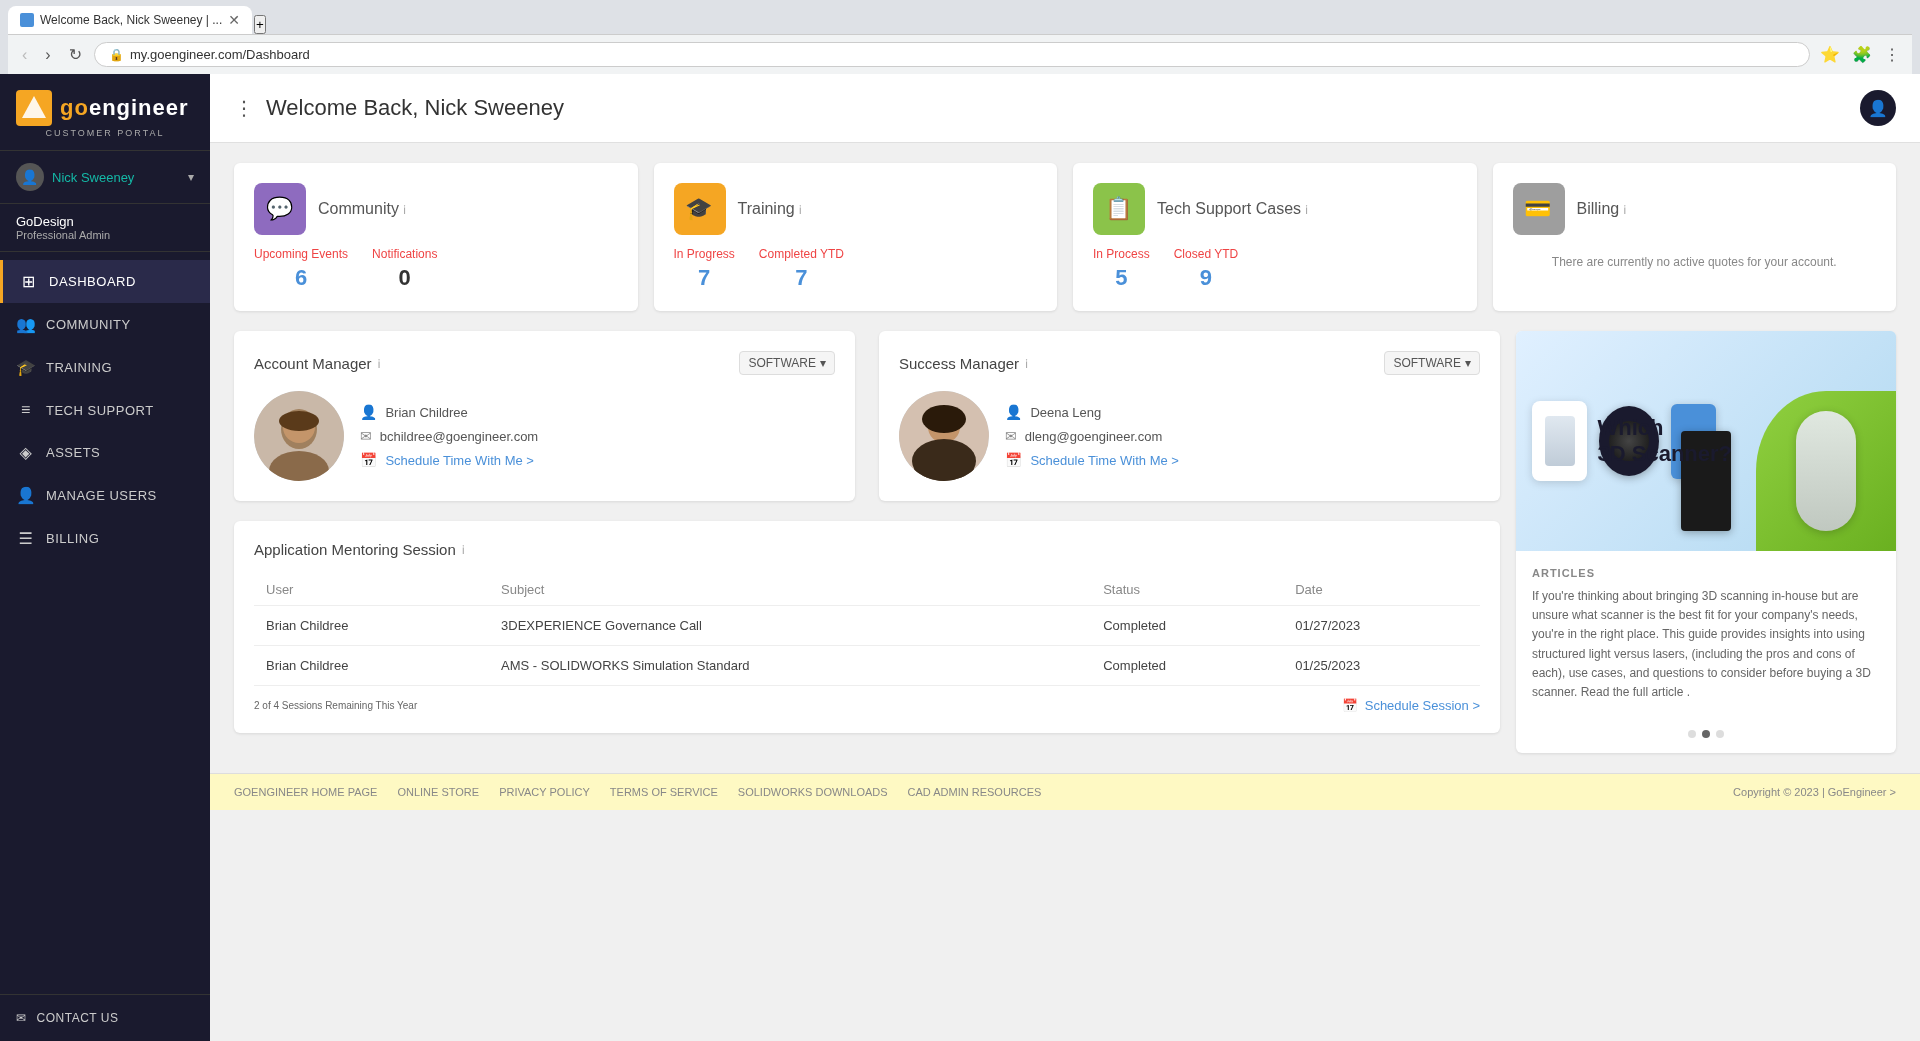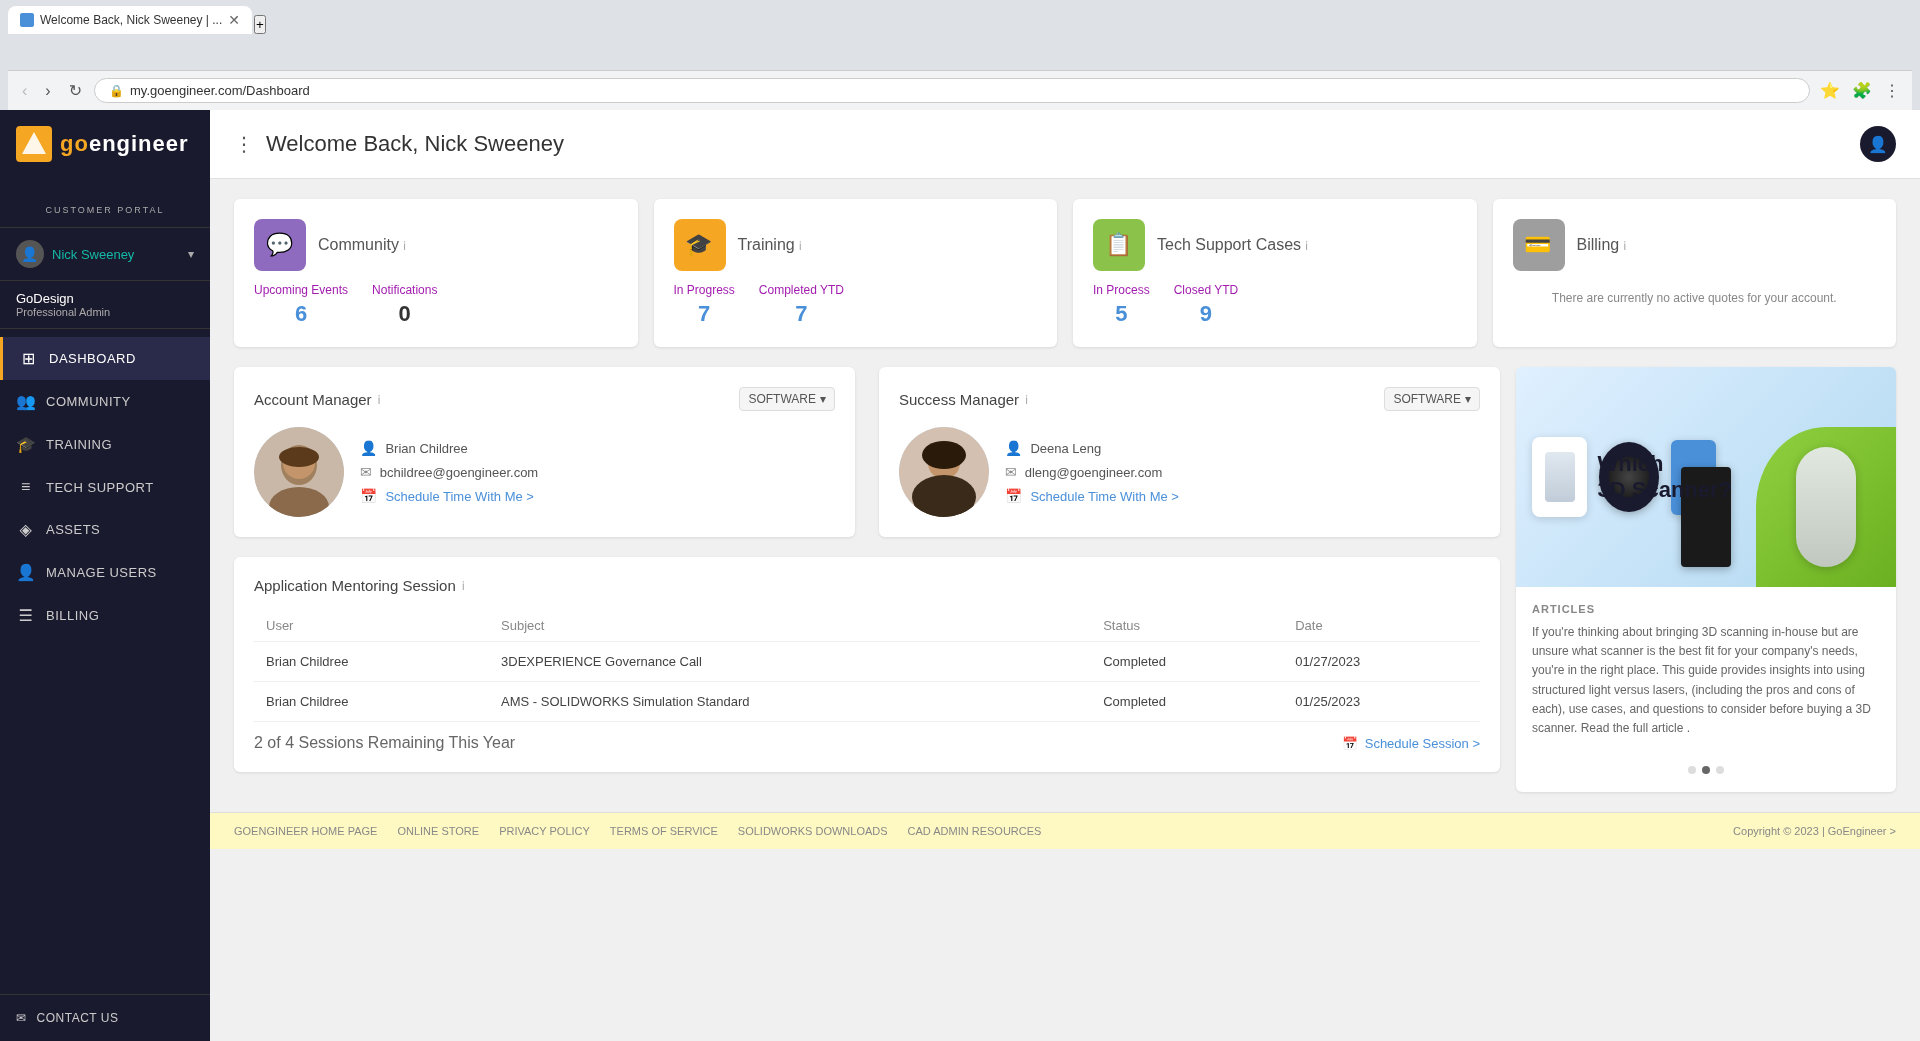--- a/index.html
+++ b/index.html
@@ -1,37 +1,37 @@
 <!DOCTYPE html>
 <html><head>
   <meta charset="utf-8">
   <style>
     * { box-sizing: border-box; margin: 0; padding: 0; }
     body { font-family: 'Segoe UI', Arial, sans-serif; background: #f0f0f0; display: flex; flex-direction: column; height: 100vh; overflow: hidden; }
 
     
-    .browser-chrome { background: #dee1e6; padding: 6px 8px 0; display: flex; flex-direction: column; gap: 36px; }
+    .browser-chrome { background: #dee1e6; padding: 6px 8px 0; display: flex; flex-direction: column; }
     .browser-tab-bar { display: flex; align-items: flex-end; gap: 2px; margin-bottom: 0; }
     .browser-tab { background: #fff; border-radius: 8px 8px 0 0; padding: 6px 12px; display: flex; align-items: center; gap: 6px; font-size: 12px; color: #333; min-width: 180px; }
     .browser-tab .tab-favicon { width: 14px; height: 14px; background: #4a90d9; border-radius: 2px; flex-shrink: 0; }
     .browser-tab .tab-close { margin-left: auto; color: #666; cursor: pointer; font-size: 14px; }
     .browser-toolbar { background: #f1f3f4; display: flex; align-items: center; gap: 6px; padding: 6px 8px; border-top: 1px solid #ccc; }
     .browser-nav-btn { background: none; border: none; color: #555; font-size: 16px; cursor: pointer; padding: 4px 6px; border-radius: 50%; }
     .browser-nav-btn.disabled { color: #bbb; cursor: default; }
     .address-bar { flex: 1; background: #fff; border: 1px solid #ccc; border-radius: 20px; padding: 4px 14px; font-size: 13px; color: #333; display: flex; align-items: center; gap: 6px; }
     .address-bar .lock-icon { color: #555; font-size: 12px; }
     .browser-toolbar-icons { display: flex; gap: 4px; align-items: center; }
     .browser-toolbar-icons span { font-size: 16px; color: #555; cursor: pointer; padding: 4px; }
 
     
     .app-container { display: flex; flex: 1; overflow: hidden; }
 
     
     .sidebar { width: 210px; background: #1a1a2e; color: #fff; display: flex; flex-direction: column; overflow-y: auto; flex-shrink: 0; }
-    .sidebar-logo { padding: 16px 16px 12px; border-bottom: 1px solid #333; display: flex; flex-direction: column; align-items: flex-start; gap: 41px; }
+    .sidebar-logo { padding: 16px 16px 12px; border-bottom: 1px solid #333; display: flex; flex-direction: column; align-items: flex-start; }
     .logo-row { display: flex; align-items: center; gap: 8px; }
     .logo-icon { width: 36px; height: 36px; background: #f5a623; border-radius: 4px; display: flex; align-items: center; justify-content: center; color: #fff; font-weight: bold; font-size: 14px; }
     .logo-text { font-size: 22px; font-weight: bold; color: #fff; letter-spacing: 1px; }
     .logo-text span { color: #f5a623; }
     .logo-subtitle { font-size: 9px; color: #aaa; letter-spacing: 2px; margin-top: 2px; text-align: center; width: 100%; }
 
     .sidebar-user { padding: 12px 16px; border-bottom: 1px solid #333; display: flex; align-items: center; gap: 8px; cursor: pointer; }
     .sidebar-user .user-icon { width: 28px; height: 28px; background: #555; border-radius: 50%; display: flex; align-items: center; justify-content: center; color: #ccc; font-size: 14px; flex-shrink: 0; }
     .sidebar-user .user-name { font-size: 13px; color: #14b8a6; flex: 1; }
     .sidebar-user .chevron { color: #aaa; font-size: 12px; }
@@ -66,21 +66,21 @@
     .stat-card-header { display: flex; align-items: center; gap: 12px; }
     .stat-icon { width: 52px; height: 52px; border-radius: 8px; display: flex; align-items: center; justify-content: center; font-size: 22px; color: #fff; flex-shrink: 0; }
     .stat-icon.purple { background: #8e6bbf; }
     .stat-icon.orange { background: #f5a623; }
     .stat-icon.green { background: #8bc34a; }
     .stat-icon.gray { background: #9e9e9e; }
     .stat-title { font-size: 16px; color: #555; display: flex; align-items: center; gap: 4px; }
     .stat-info { color: #aaa; font-size: 12px; }
     .stat-metrics { display: flex; gap: 24px; }
     .stat-metric { display: flex; flex-direction: column; align-items: center; gap: 4px; }
-    .stat-metric-label { font-size: 12px; color: #a21caf; }
+    .stat-metric-label { font-size: 12px; color: #ef4444; }
     .stat-metric-value { font-size: 22px; font-weight: 600; color: #4a90d9; }
     .stat-metric-value.dark { color: #333; }
     .stat-billing-text { font-size: 13px; color: #888; text-align: center; padding: 8px 0; }
 
     
     .managers-row { display: grid; grid-template-columns: 1fr 1fr; gap: 24px; margin-bottom: 20px; }
     .manager-card { background: #fff; border-radius: 6px; padding: 20px; box-shadow: 0 1px 3px rgba(0,0,0,0.1); }
     .manager-card-header { display: flex; align-items: center; justify-content: space-between; margin-bottom: 16px; }
     .manager-card-title { font-size: 15px; color: #444; display: flex; align-items: center; gap: 6px; }
     .manager-dropdown { display: flex; align-items: flex-end; gap: 4px; font-size: 12px; color: #555; background: #f5f5f5; border: 1px solid #ddd; border-radius: 4px; padding: 4px 8px; cursor: pointer; }
@@ -91,21 +91,21 @@
     .manager-detail-icon { font-size: 14px; color: #888; }
     .manager-schedule { color: #4a90d9; cursor: pointer; font-size: 13px; display: flex; align-items: center; gap: 6px; }
 
     
     .sessions-card { background: #fff; border-radius: 6px; padding: 20px; box-shadow: 0 1px 3px rgba(0,0,0,0.1); margin-bottom: 20px; }
     .sessions-title { font-size: 15px; color: #444; margin-bottom: 16px; display: flex; align-items: center; gap: 6px; }
     .sessions-table { width: 100%; border-collapse: collapse; }
     .sessions-table th { text-align: left; font-size: 13px; color: #888; font-weight: 500; padding: 8px 12px; border-bottom: 1px solid #eee; }
     .sessions-table td { text-align: left; font-size: 13px; color: #444; padding: 12px 12px; border-bottom: 1px solid #eee; }
     .sessions-footer { display: flex; align-items: center; justify-content: space-between; margin-top: 12px; }
-    .sessions-remaining { font-size: 16px; color: #666; }
+    .sessions-remaining { font-size: 10px; color: #666; }
     .schedule-btn { display: flex; align-items: center; gap: 6px; color: #4a90d9; font-size: 13px; cursor: pointer; }
 
     
     .content-with-sidebar { display: flex; gap: 16px; }
     .content-main { flex: 1; min-width: 0; }
     .recommended-card { background: #fff; border-radius: 6px; box-shadow: 0 1px 3px rgba(0,0,0,0.1); width: 380px; flex-shrink: 0; overflow: hidden; }
     .recommended-image { width: 100%; height: 220px; background: linear-gradient(135deg, #e8f4fd, #b8d9f0); display: flex; align-items: center; justify-content: center; position: relative; overflow: hidden; }
     .recommended-body { padding: 16px; }
     .recommended-tag { font-size: 11px; color: #888; font-weight: 600; letter-spacing: 1px; text-transform: uppercase; margin-bottom: 8px; }
     .recommended-link { font-size: 14px; color: #4a90d9; font-weight: 500; line-height: 1.4; margin-bottom: 10px; cursor: pointer; }

